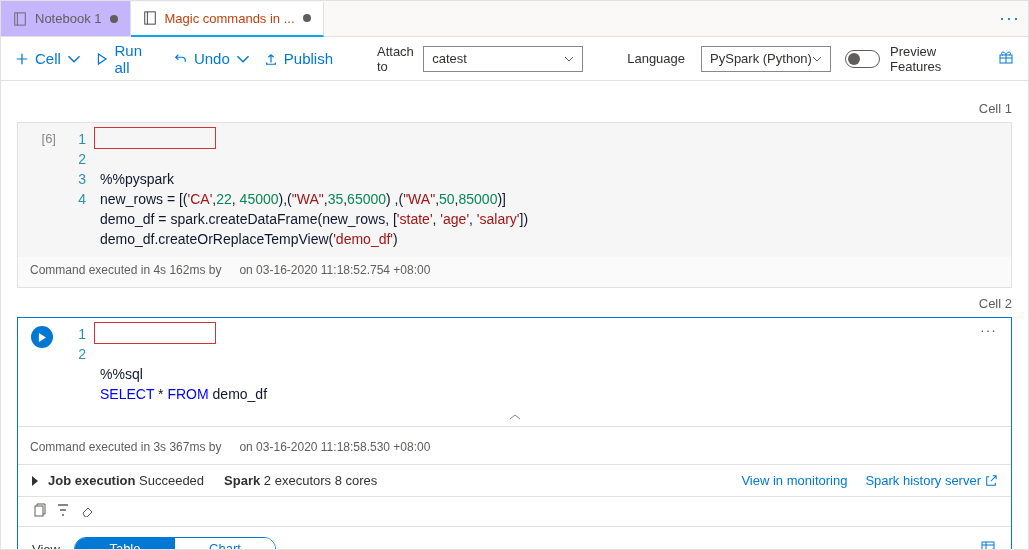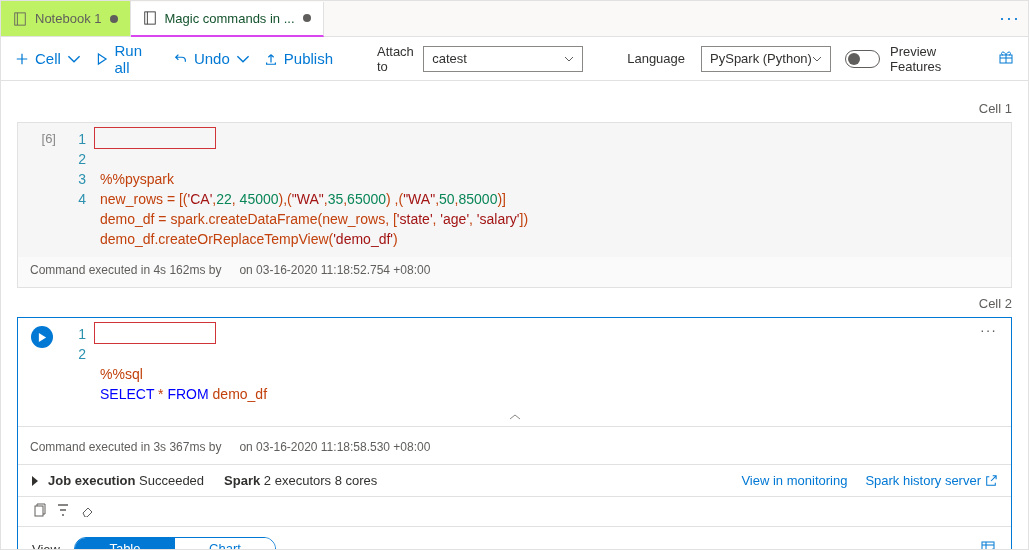--- a/index.html
+++ b/index.html
@@ -1,22 +1,22 @@
 <!DOCTYPE html>
 <html><head>
 <meta charset="utf-8">
 <style>
   * { box-sizing: border-box; margin: 0; padding: 0; font-family: "Segoe UI", -apple-system, sans-serif; }
   body { background: #fff; font-size: 13px; color: #323130; width: 1029px; height: 550px; overflow: hidden; border: 1px solid #e1e1e1; }
   
   
   .tabs { display: flex; align-items: center; height: 36px; border-bottom: 1px solid #e1e1e1; background: #faf9f8; position: relative; }
   .tab { display: flex; align-items: center; height: 100%; padding: 0 12px; gap: 8px; border-right: 1px solid #e1e1e1; cursor: pointer; }
-  .tab.inactive { background: #bef264; color: #605e5c; text-align: center; }
-  .tab.active { background: #fff; color: #14532d; border-bottom: 2px solid #d946ef; margin-bottom: -1px; }
+  .tab.inactive { background: #c4b5fd; color: #605e5c; text-align: center; }
+  .tab.active { background: #fff; color: #c2410c; border-bottom: 2px solid #0ea5e9; margin-bottom: -1px; }
   .tab .nb-icon { width: 14px; height: 14px; display: inline-block; }
   .tab .dot { width: 8px; height: 8px; border-radius: 50%; background: #605e5c; }
   .tabs-more { position: absolute; right: 8px; color: #0078d4; font-size: 18px; letter-spacing: 1px; }
   
   
   .toolbar { display: flex; align-items: center; height: 44px; padding: 0 14px; gap: 14px; border-bottom: 1px solid #e1e1e1; }
   .tb-btn { display: flex; align-items: center; gap: 6px; color: #0078d4; cursor: pointer; font-size: 15px; }
   .tb-btn svg { width: 14px; height: 14px; }
   .attach-group { display: flex; align-items: center; margin-left: 30px; }
   .attach-label { color: #323130; }
@@ -40,21 +40,21 @@
   .exec-count { width: 48px; text-align: right; padding-right: 10px; color: #888; padding-top: 2px; font-size: 13px;}
   .play-col { width: 48px; display:flex; justify-content:center; padding-top:2px;}
   .play-btn { width:22px; height:22px; border-radius:50%; background:#0078d4; display:flex; align-items:center; justify-content:center; }
   .gutter { width: 34px; text-align: right; color: #2b91af; padding-right: 14px; line-height: 20px; user-select:none; }
   .code-lines { flex:1; line-height: 20px; white-space: pre; position: relative; }
   .code-lines .hl-box { position:absolute; border: 1px solid #d13438; pointer-events:none; }
   .cell-more { position:absolute; right:14px; top:4px; color:#605e5c; letter-spacing:1px; }
   .t-teal { color: #098658; text-align: center; }
   .t-str { color: #a31515; }
   .t-blue { color: #0000ff; }
-  .t-black { color: #c2410c; text-align: center; }
+  .t-black { color: #0f172a; text-align: center; }
   
   .status-line { padding: 6px 12px 10px 12px; color: #605e5c; font-size: 12px; }
   .status-line .gap { display:inline-block; width:18px; }
   
   .collapse-bar { text-align:center; color:#8a8886; height:14px; line-height:10px; font-size:10px;}
   
   .job-row { display:flex; align-items:center; padding: 8px 14px; border-top:1px solid #e1e1e1; font-size:13px; gap: 10px;}
   .job-row .tri { width:0; height:0; border-left:6px solid #323130; border-top:5px solid transparent; border-bottom:5px solid transparent; }
   .job-links { margin-left:auto; display:flex; gap:18px; }
   .job-links a { color:#0078d4; text-decoration:none; display:flex; align-items:center; gap:4px;}

